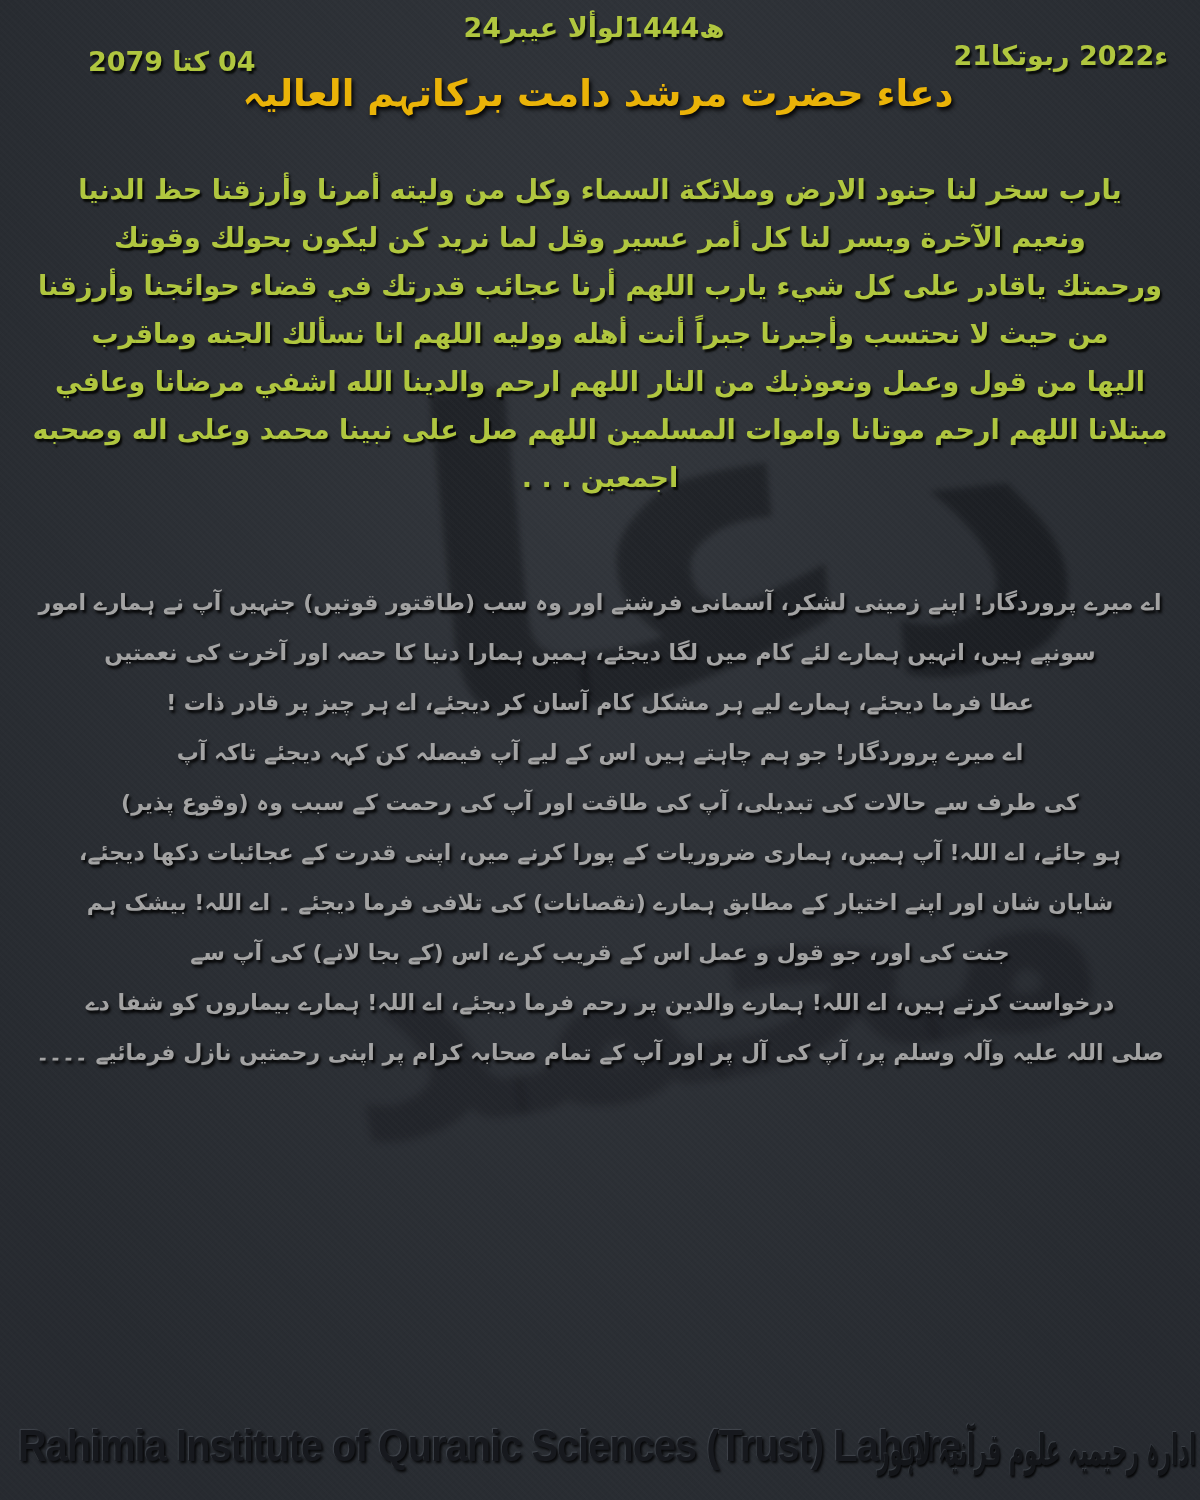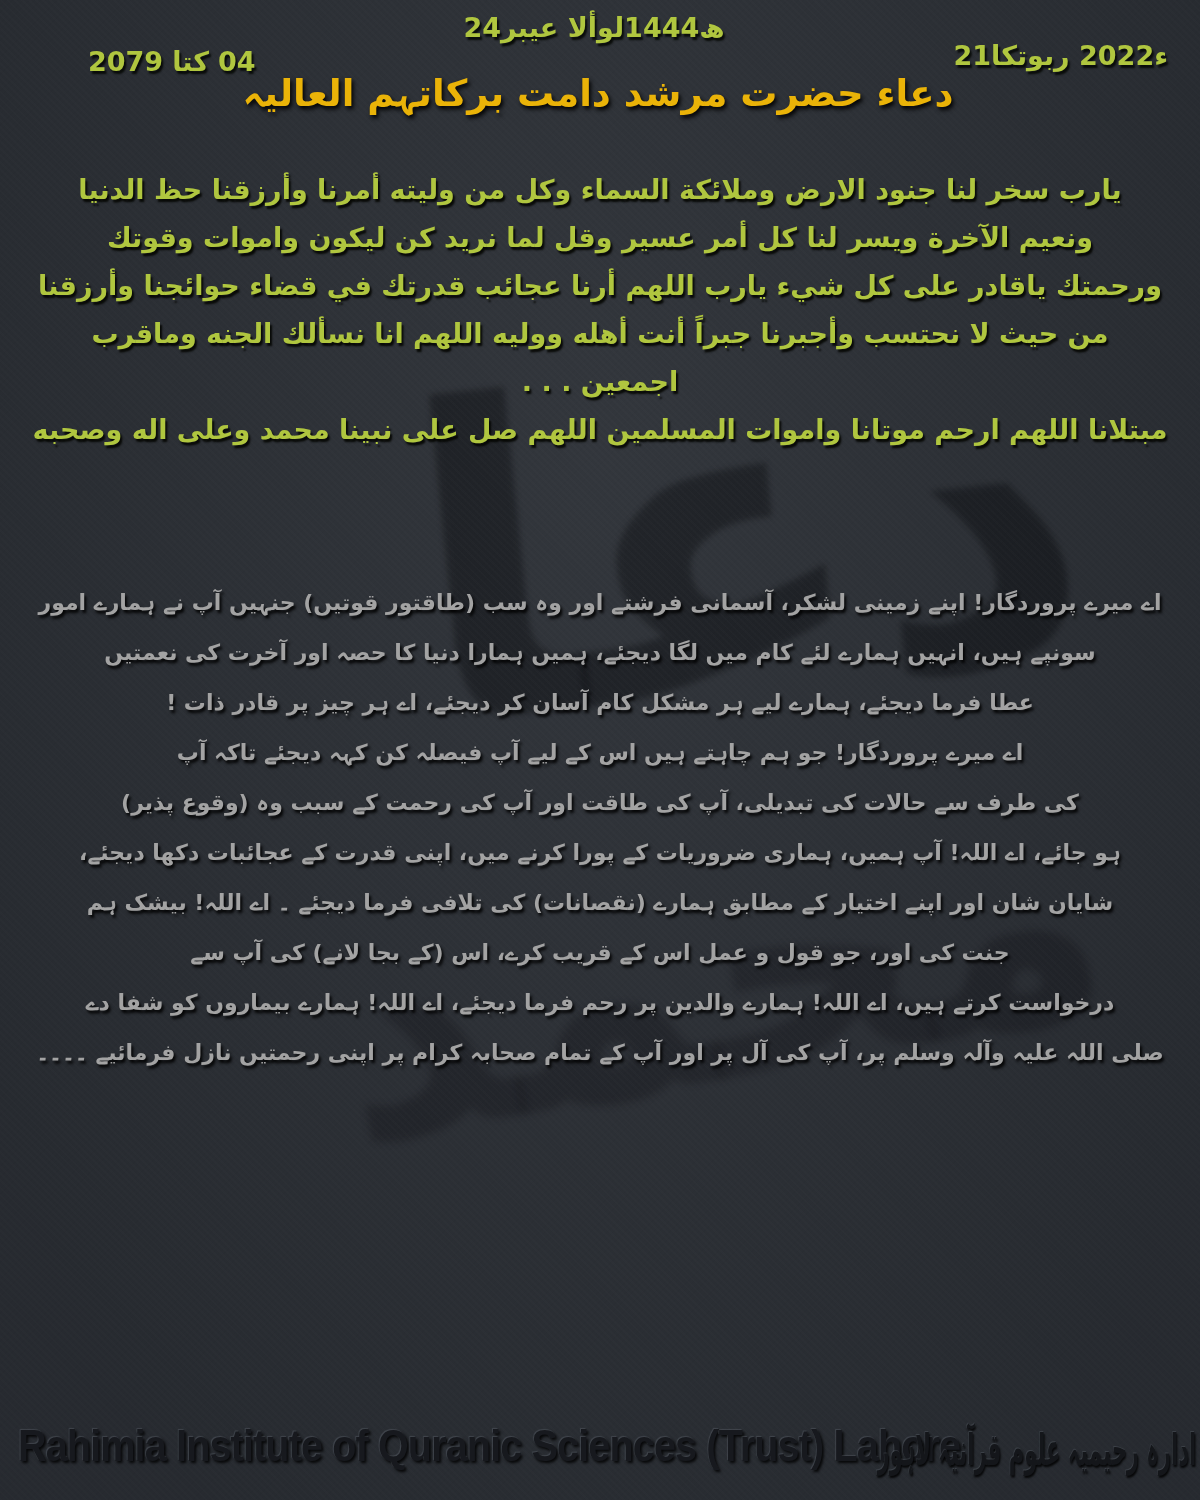--- a/index.html
+++ b/index.html
@@ -86,25 +86,26 @@
       <span>2079</span>
       <span>کتا</span>
       <span>04</span>
     </div>
 
     <div class="page-title">دعاء حضرت مرشد دامت برکاتہم العالیہ</div>
 
     <div class="prayer">
 
     <div class="prayer-line">يارب سخر لنا جنود الارض وملائكة السماء وكل من وليته أمرنا وأرزقنا حظ الدنيا</div>
-        <div class="prayer-line">ونعيم الآخرة ويسر لنا كل أمر عسير وقل لما نريد كن ليكون واموات وقوتك</div>
+        <div class="prayer-line">ونعيم الآخرة ويسر لنا كل أمر عسير وقل لما نريد كن ليكون بحولك وقوتك</div>
         <div class="prayer-line">ورحمتك ياقادر على كل شيء يارب اللهم أرنا عجائب قدرتك في قضاء حوائجنا وأرزقنا</div>
         <div class="prayer-line">من حيث لا نحتسب وأجبرنا جبراً أنت أهله ووليه اللهم انا نسألك الجنه وماقرب</div>
+        <div class="prayer-line">اليها من قول وعمل ونعوذبك من النار اللهم ارحم والدينا الله اشفي مرضانا وعافي</div>
+        <div class="prayer-line">مبتلانا اللهم ارحم موتانا واموات المسلمين اللهم صل على نبينا محمد وعلى اله وصحبه</div>
         <div class="prayer-line">اجمعين . . .</div>
-        <div class="prayer-line">مبتلانا اللهم ارحم موتانا واموات المسلمين اللهم صل على نبينا محمد وعلى اله وصحبه</div>
       </div>
 
     <div class="urdu">
 
     <div class="urdu-line">اے میرے پروردگار! اپنے زمینی لشکر، آسمانی فرشتے اور وہ سب (طاقتور قوتیں) جنہیں آپ نے ہمارے امور</div>
         <div class="urdu-line">سونپے ہیں، انہیں ہمارے لئے کام میں لگا دیجئے، ہمیں ہمارا دنیا کا حصہ اور آخرت کی نعمتیں</div>
         <div class="urdu-line">عطا فرما دیجئے، ہمارے لیے ہر مشکل کام آسان کر دیجئے، اے ہر چیز پر قادر ذات !</div>
         <div class="urdu-line">اے میرے پروردگار! جو ہم چاہتے ہیں اس کے لیے آپ فیصلہ کن کہہ دیجئے تاکہ آپ</div>
         <div class="urdu-line">کی طرف سے حالات کی تبدیلی، آپ کی طاقت اور آپ کی رحمت کے سبب وہ (وقوع پذیر)</div>
         <div class="urdu-line">ہو جائے، اے اللہ! آپ ہمیں، ہماری ضروریات کے پورا کرنے میں، اپنی قدرت کے عجائبات دکھا دیجئے،</div>

